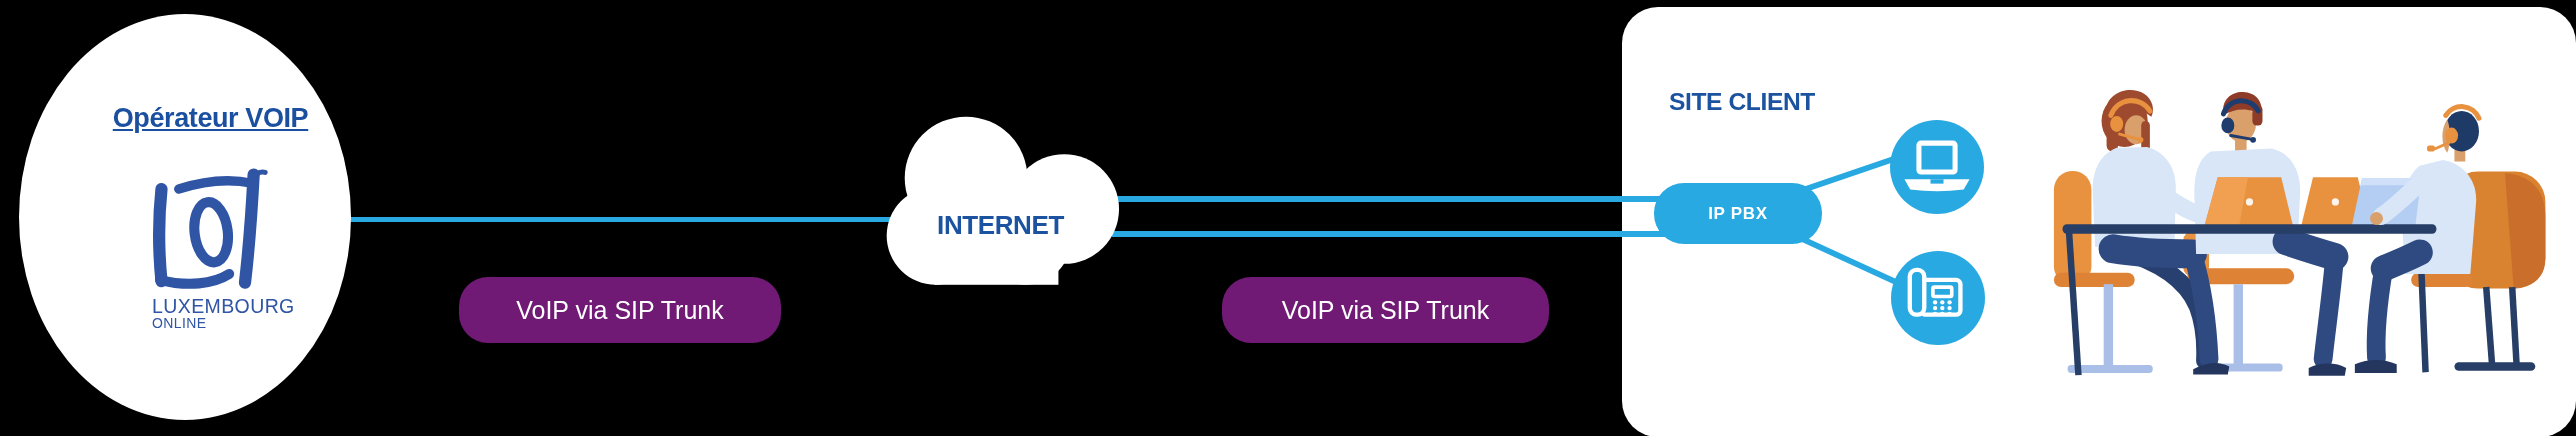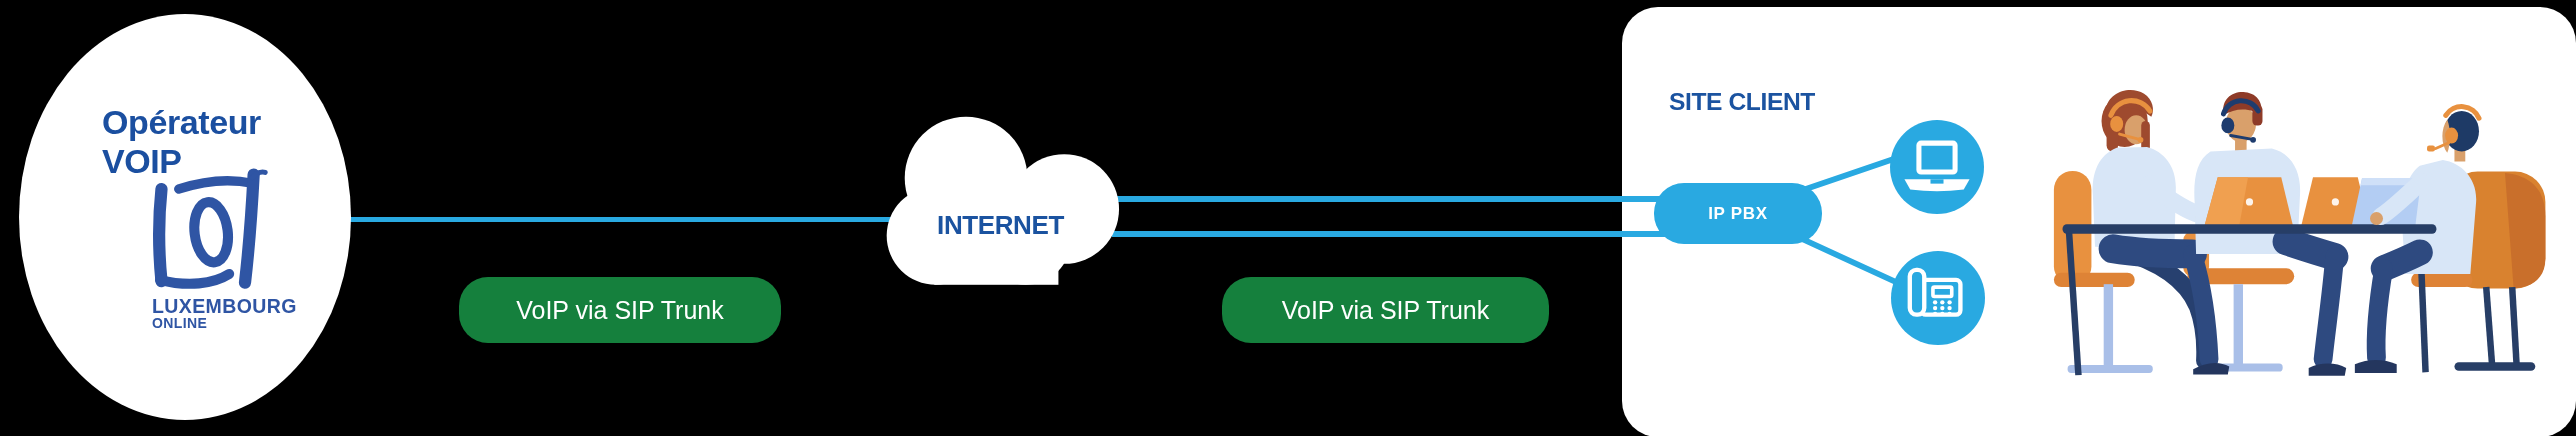--- a/index.html
+++ b/index.html
@@ -2,35 +2,35 @@
 <html style="font-size:11.6px"><head>
 <meta charset="utf-8">
 <style>
   html,body{margin:0;padding:0;background:#000;}
   .canvas{position:relative;width:2576px;height:436px;background:#000;overflow:hidden;
           font-family:"Liberation Sans",sans-serif;}
   .abs{position:absolute;}
 
   
   .op-ellipse{left:19px;top:13.7px;width:332px;height:406px;border-radius:50%;background:#fff;z-index:3;}
-  .op-title{left:102px;top:103px;width:217px;text-align:left;font-size:34px;font-weight:bold;
-            color:#1B4FA0;z-index:4;letter-spacing:-0.4px;}
+  .op-title{left:102px;top:103px;width:217px;text-align:center;font-size:27px;font-weight:bold;
+            color:#1B4FA0;z-index:4;letter-spacing:-0.4px;text-decoration:underline;}
   .logo-svg{left:144px;top:166px;z-index:4;}
-  .logo-word{color:#2F55A4;font-weight:bold;z-index:4;letter-spacing:0.4px;}
+  .logo-word{color:#2F55A4;font-weight:normal;z-index:4;letter-spacing:0.4px;}
   .logo-word.l1{left:152px;top:295px;font-size:19.5px;}
   .logo-word.l2{left:152px;top:315px;font-size:14px;}
 
   
   .line{background:#29A9E1;z-index:2;}
   .line-main{left:340px;top:217px;width:553px;height:5px;}
   .line-up{left:1112px;top:196px;width:553px;height:5.8px;}
   .line-down{left:1112px;top:231px;width:553px;height:5.8px;}
 
   
-  .pill{height:66px;border-radius:29px;background:#15803d;color:#fff;display:flex;
+  .pill{height:66px;border-radius:29px;background:#701a75;color:#fff;display:flex;
         align-items:center;justify-content:center;font-size:25px;font-weight:400;z-index:4;}
   .pill-left{left:459px;top:277px;width:322px;}
   .pill-right{left:1222px;top:277px;width:327px;}
 
   
   .cloud-svg{left:878px;top:108px;z-index:3;}
   .cloud-label{left:914px;top:210px;width:173px;text-align:center;font-size:26px;font-weight:bold;
                color:#1B53A0;z-index:4;letter-spacing:-0.4px;}
 
   

